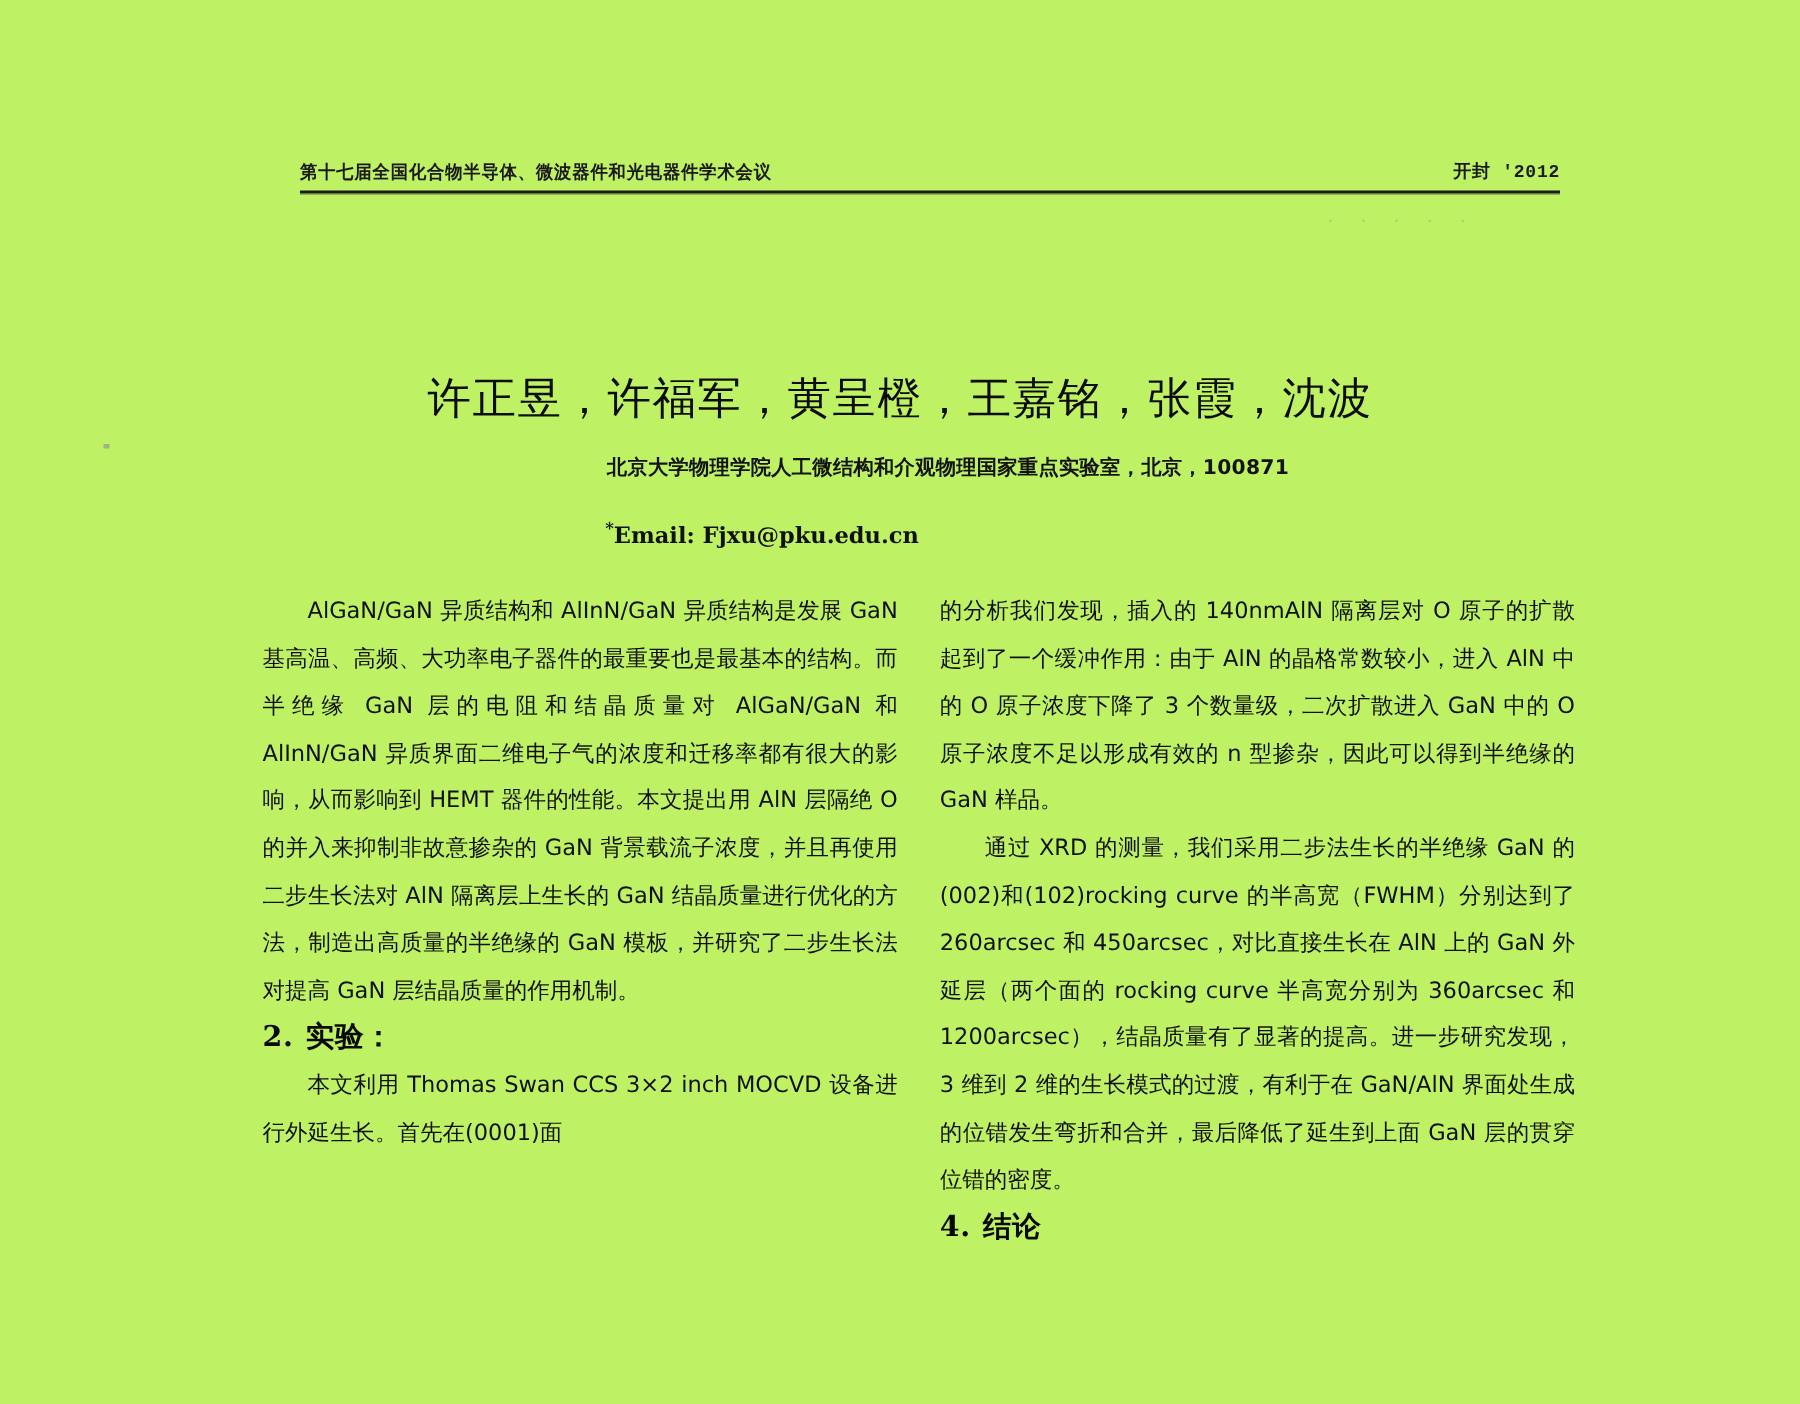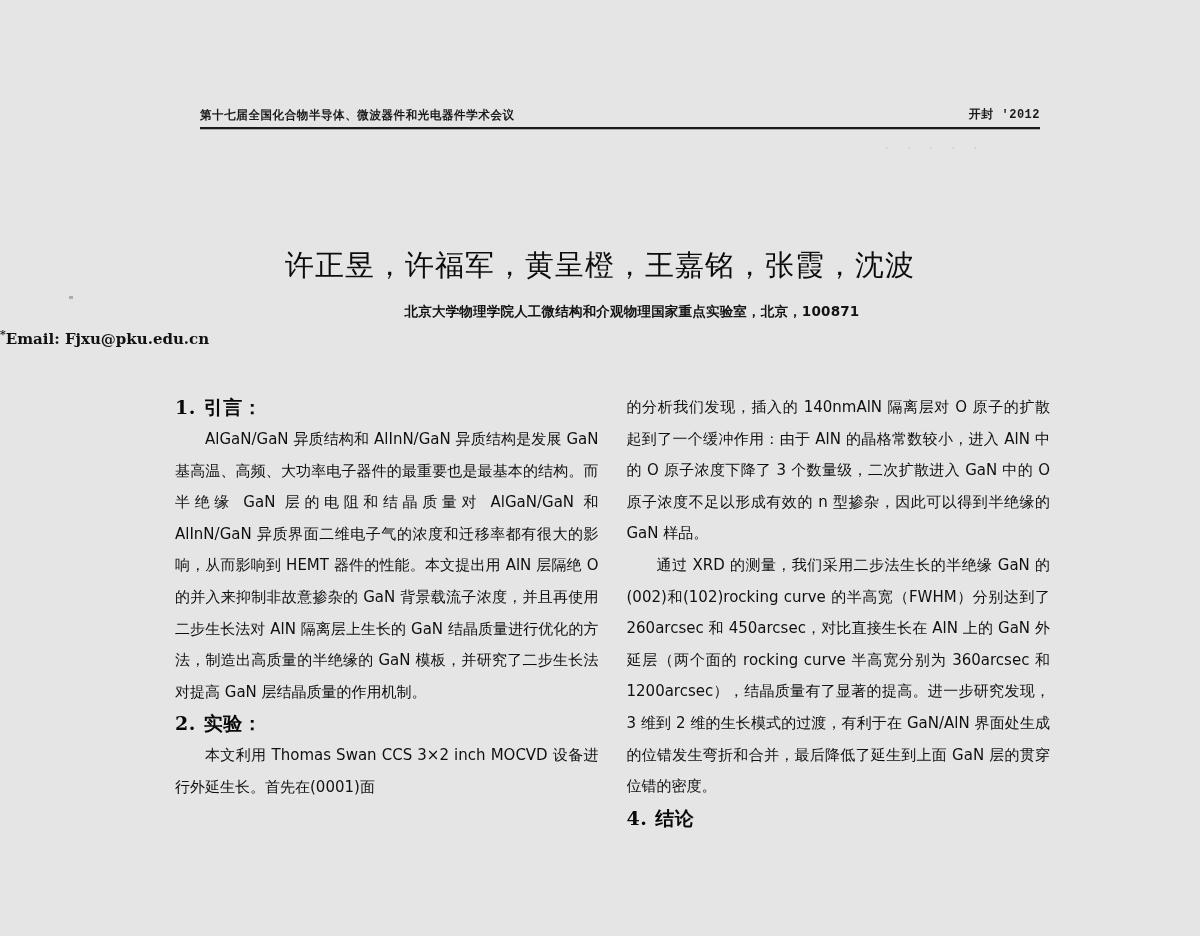--- a/index.html
+++ b/index.html
@@ -12,21 +12,21 @@
     background: #ffffff;
     font-family: "DejaVu Sans", "Liberation Sans", sans-serif;
     color: #111111;
     overflow: hidden;
     position: relative;
   }
   .page {
     position: relative;
     width: 1200px;
     height: 936px;
-    background: #e5e5e5;
+    background: #bef264;
   }
 
   
   .running-head {
     position: absolute;
     left: 200px;
     top: 106px;
     width: 840px;
     display: flex;
     justify-content: space-between;
@@ -121,22 +121,23 @@
     text-align: center;
     font-size: 13.5px;
     font-weight: bold;
     color: #131313;
     letter-spacing: 0.2px;
     padding-left: 32px;
   }
   .email {
     position: absolute;
     left: 0;
-    top: 328px;
+    top: 346px;
     width: 1016px;
+    text-align: center;
     font-size: 15px;
     font-weight: bold;
     color: #111111;
     font-family: "DejaVu Serif", "Liberation Serif", serif;
   }
   .email .asterisk {
     font-size: 11px;
     vertical-align: super;
   }
 
@@ -204,23 +205,20 @@
 
   <div class="affiliation">北京大学物理学院人工微结构和介观物理国家重点实验室，北京，100871</div>
 
   <div class="email">
     <span class="asterisk">*</span><span>Email: Fjxu@pku.edu.cn</span>
   </div>
 
   <div class="columns">
 
     <div class="col">
-      <div class="sec-head">
-        <span class="num">1.</span><span>引言：</span>
-      </div>
       <p class="para indent">AlGaN/GaN 异质结构和 AlInN/GaN 异质结构是发展 GaN 基高温、高频、大功率电子器件的最重要也是最基本的结构。而半绝缘 GaN 层的电阻和结晶质量对 AlGaN/GaN 和 AlInN/GaN 异质界面二维电子气的浓度和迁移率都有很大的影响，从而影响到 HEMT 器件的性能。本文提出用 AlN 层隔绝 O 的并入来抑制非故意掺杂的 GaN 背景载流子浓度，并且再使用二步生长法对 AlN 隔离层上生长的 GaN 结晶质量进行优化的方法，制造出高质量的半绝缘的 GaN 模板，并研究了二步生长法对提高 GaN 层结晶质量的作用机制。</p>
 
       <div class="sec-head gap-before">
         <span class="num">2.</span><span>实验：</span>
       </div>
       <p class="para indent">本文利用 Thomas Swan CCS 3×2 inch MOCVD 设备进行外延生长。首先在(0001)面</p>
     </div>
 
     <div class="col">
       <p class="para">的分析我们发现，插入的 140nmAlN 隔离层对 O 原子的扩散起到了一个缓冲作用：由于 AlN 的晶格常数较小，进入 AlN 中的 O 原子浓度下降了 3 个数量级，二次扩散进入 GaN 中的 O 原子浓度不足以形成有效的 n 型掺杂，因此可以得到半绝缘的 GaN 样品。</p>

